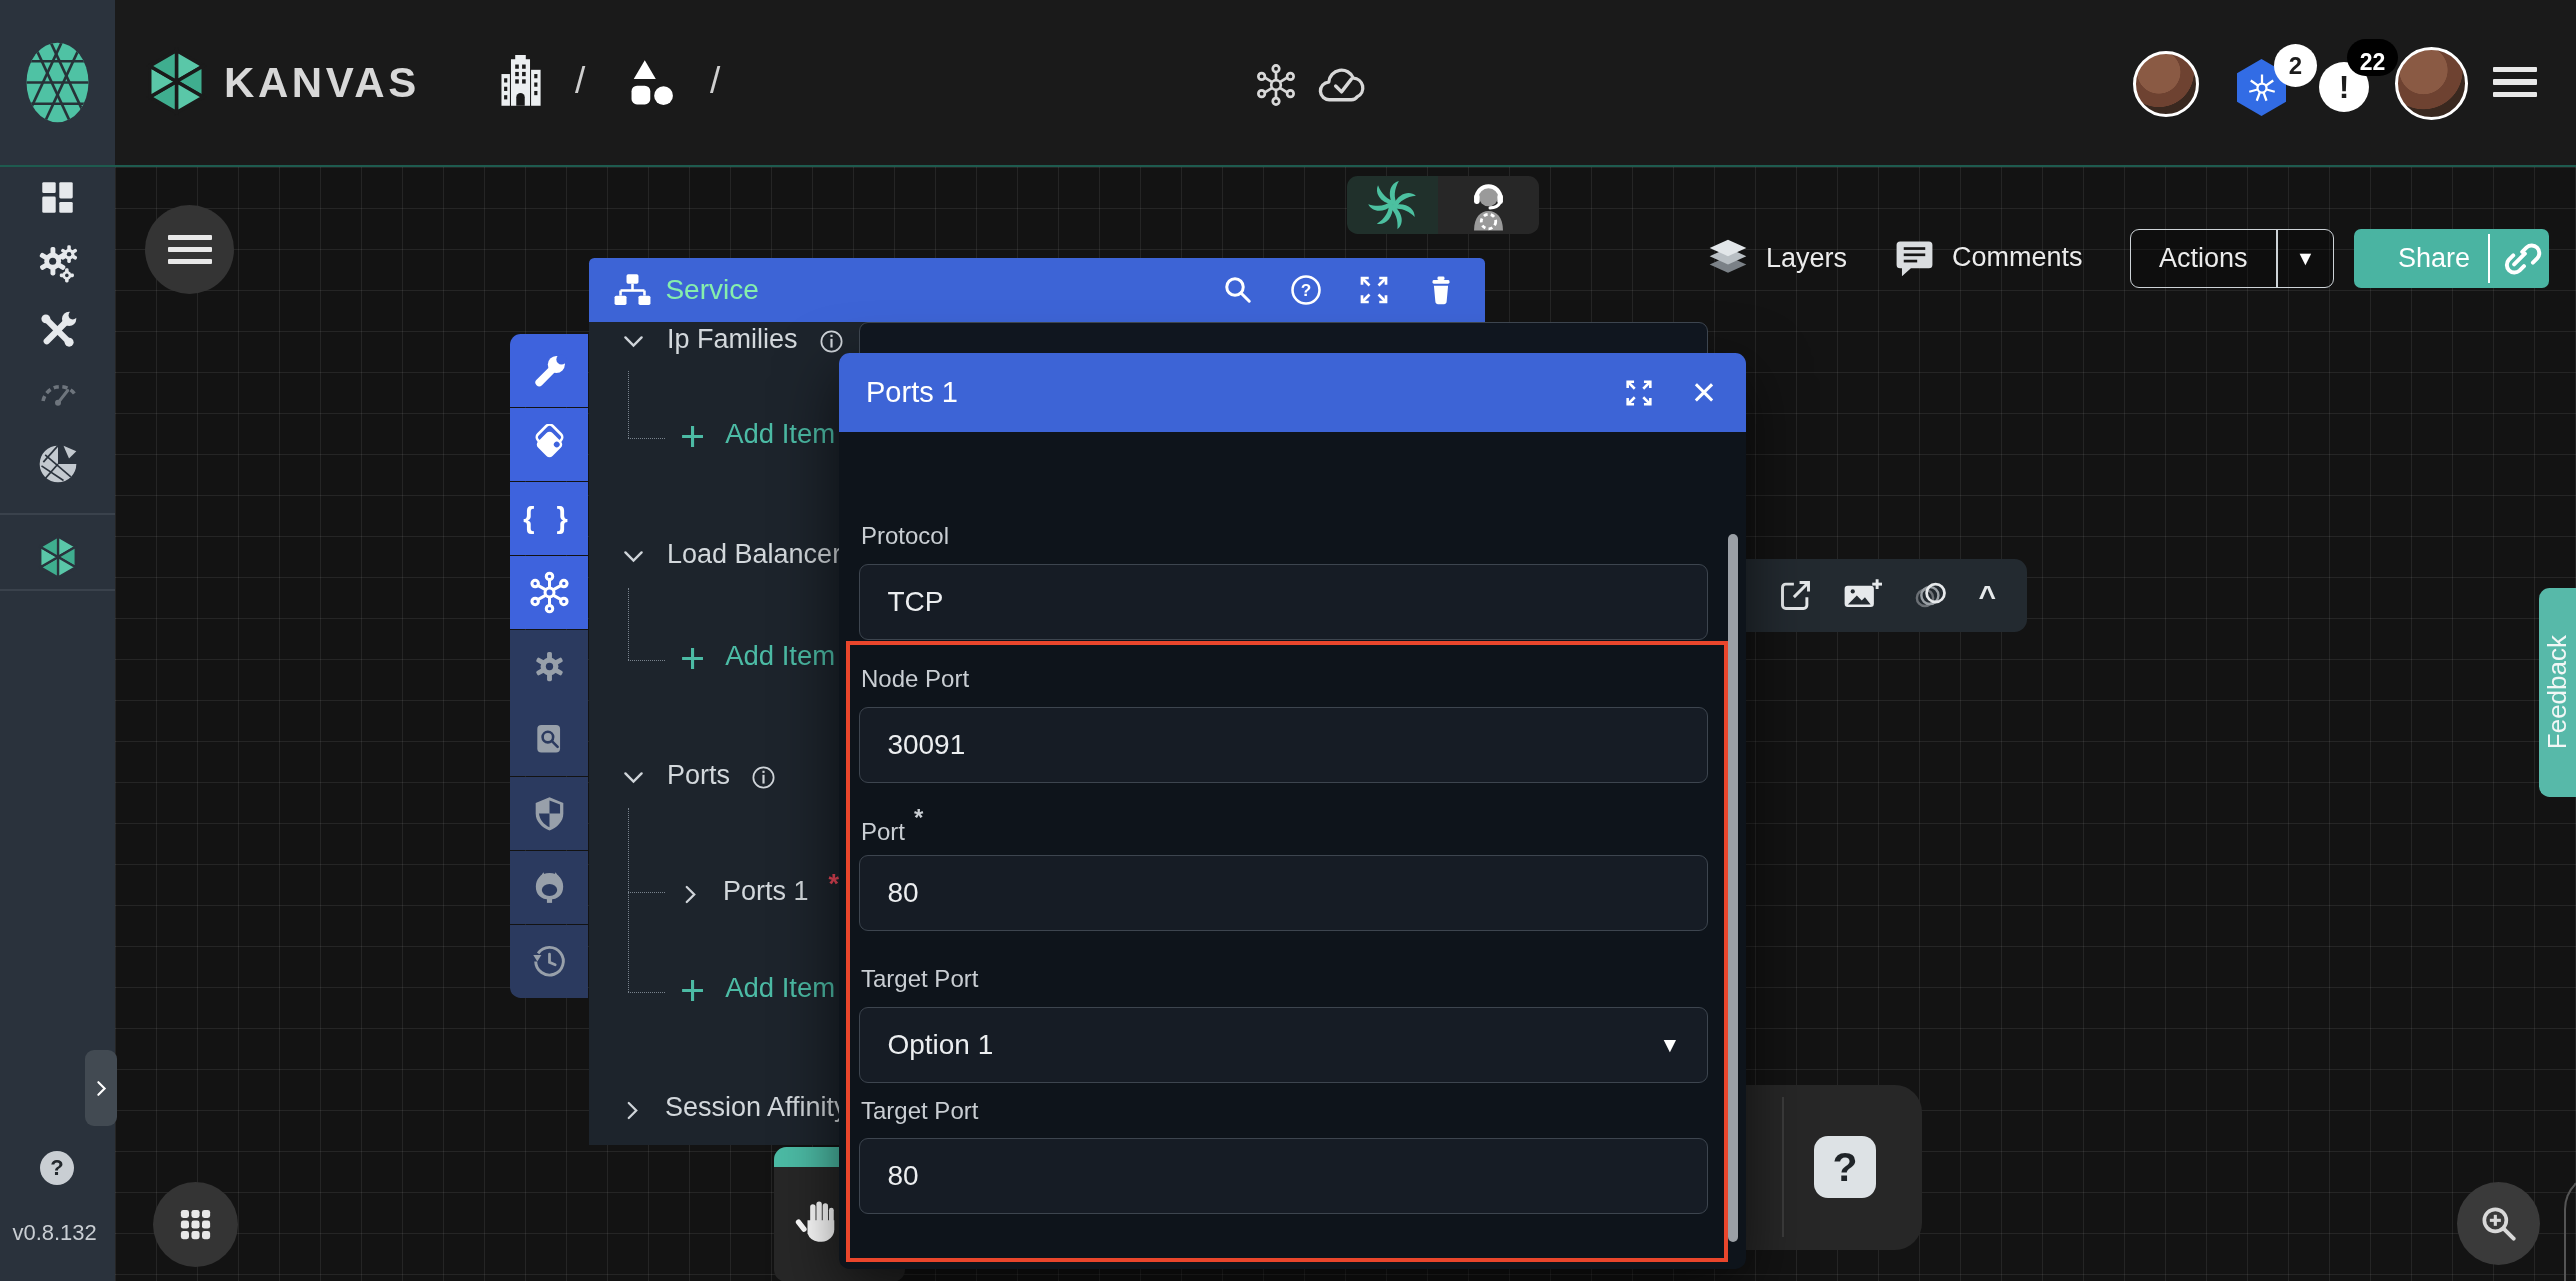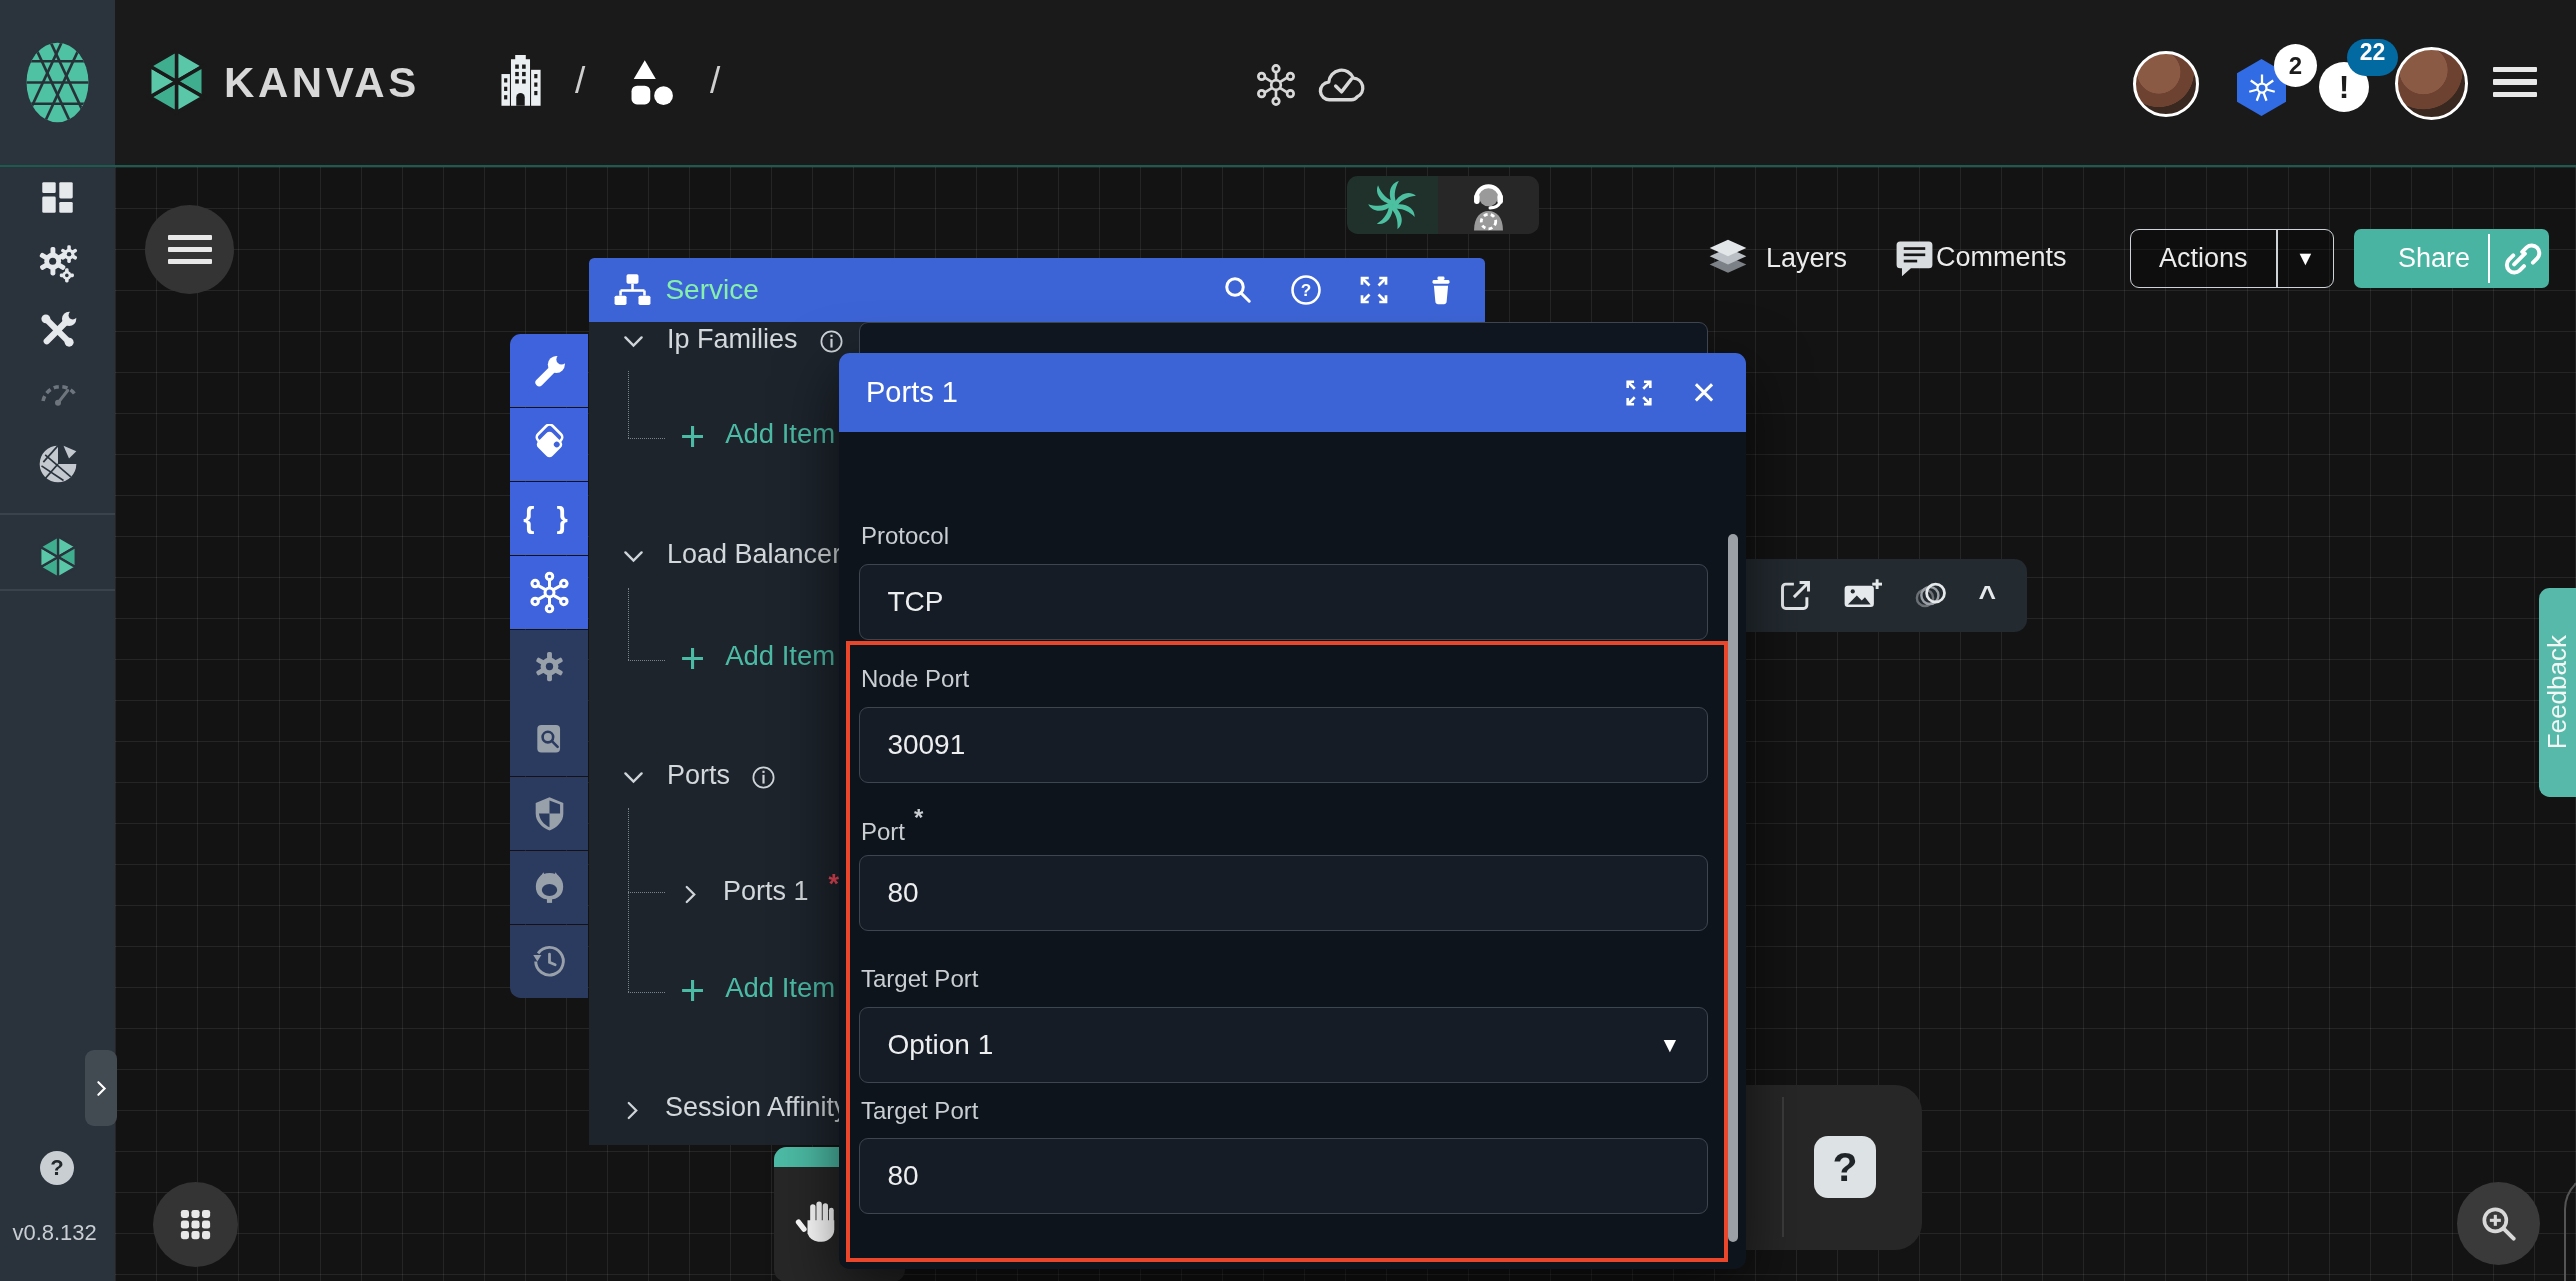--- a/index.html
+++ b/index.html
@@ -18,21 +18,21 @@
   
   .topbar{left:0;top:0;width:2576px;height:165px;background:#1A1A1A;z-index:10}
   .topbar-leftcell{left:0;top:0;width:115px;height:165px;background:#2B333D;display:flex;align-items:center;justify-content:center}
   .brand-text{font-size:42px;font-weight:bold;letter-spacing:3.6px;color:#D8D8D8}
   .crumb-sep{font-size:37px;color:#cfcfcf;font-weight:300}
   .doc-title{font-size:30px;color:#EDEDED;font-weight:400;white-space:nowrap}
   .avatar{border-radius:50%;border:3.6px solid #fff;
     background:radial-gradient(circle at 38% 30%,#8a5a44 0 38%,#6e4231 39% 62%,#39281f 63% 100%)}
   .hexclip{clip-path:polygon(50% 0,93% 25%,93% 75%,50% 100%,7% 75%,7% 25%)}
   .badge-white{background:#fff;color:#1c1c1c;border-radius:50%;display:flex;align-items:center;justify-content:center;font-weight:bold}
-  .badge-red{background:#0369a1;color:#fff;border-radius:19.5px;display:flex;align-items:flex-start;justify-content:center;font-weight:bold}
+  .badge-red{background:#000000;color:#fff;border-radius:19.5px;display:flex;align-items:flex-end;justify-content:center;font-weight:bold}
   .bars span{display:block;width:44px;height:5.3px;background:#E8E8E8;margin:7px 0;border-radius:0.9px}
 
   
   .sidebar{left:0;top:165px;width:115px;height:1117px;background:#2A323C;z-index:10;border-top:2.7px solid #1E5B4F}
   .side-div{position:absolute;left:0;width:115px;height:1.8px;background:#3A424C}
   .side-version{position:absolute;left:12.4px;top:1053px;font-size:22px;color:#C9CED3}
   .expand-tab{position:absolute;left:85px;top:883px;width:32px;height:76px;background:#424A52;border-radius:9px;
     display:flex;align-items:center;justify-content:center;z-index:11}
   .help-dot{position:absolute;left:40px;top:984px;width:34px;height:34px;border-radius:50%;background:#C9CED3;
     color:#23282d;font-weight:bold;font-size:22px;display:flex;align-items:center;justify-content:center}
@@ -442,21 +442,21 @@
   </div>
 
   <div class="abs" style="left:1706px;top:236px;display:flex;align-items:center;gap:16px;z-index:2">
     <svg width="44" height="44" viewBox="0 0 48 48">
       <path d="M24,22 L44,31 24,40 4,31 Z" fill="#7B8187"></path>
       <path d="M24,13 L44,22 24,31 4,22 Z" fill="#B9BFC4"></path>
       <path d="M24,4 L44,13 24,22 4,13 Z" fill="#E2E6E9"></path>
     </svg>
     <span class="tool-label">Layers</span>
   </div>
-  <div class="abs" style="left:1893px;top:236px;display:flex;align-items:center;z-index:2">
+  <div class="abs" style="left:1893px;top:236px;display:flex;align-items:center;gap:16px;z-index:2">
     <svg width="43" height="43" viewBox="0 0 48 48">
       <path d="M8,6 h32 a4,4 0 0 1 4,4 v22 a4,4 0 0 1 -4,4 h-20 l-10,9 v-9 h-2 a4,4 0 0 1 -4,-4 v-22 a4,4 0 0 1 4,-4 Z" fill="#DADDE0"></path>
       <line x1="12" y1="14" x2="36" y2="14" stroke="#161616" stroke-width="3"></line>
       <line x1="12" y1="21" x2="36" y2="21" stroke="#161616" stroke-width="3"></line>
       <line x1="12" y1="28" x2="27" y2="28" stroke="#161616" stroke-width="3"></line>
     </svg>
     <span class="tool-label">Comments</span>
   </div>
   <div class="abs actions-btn">
     <span style="margin-left:28px">Actions</span>

